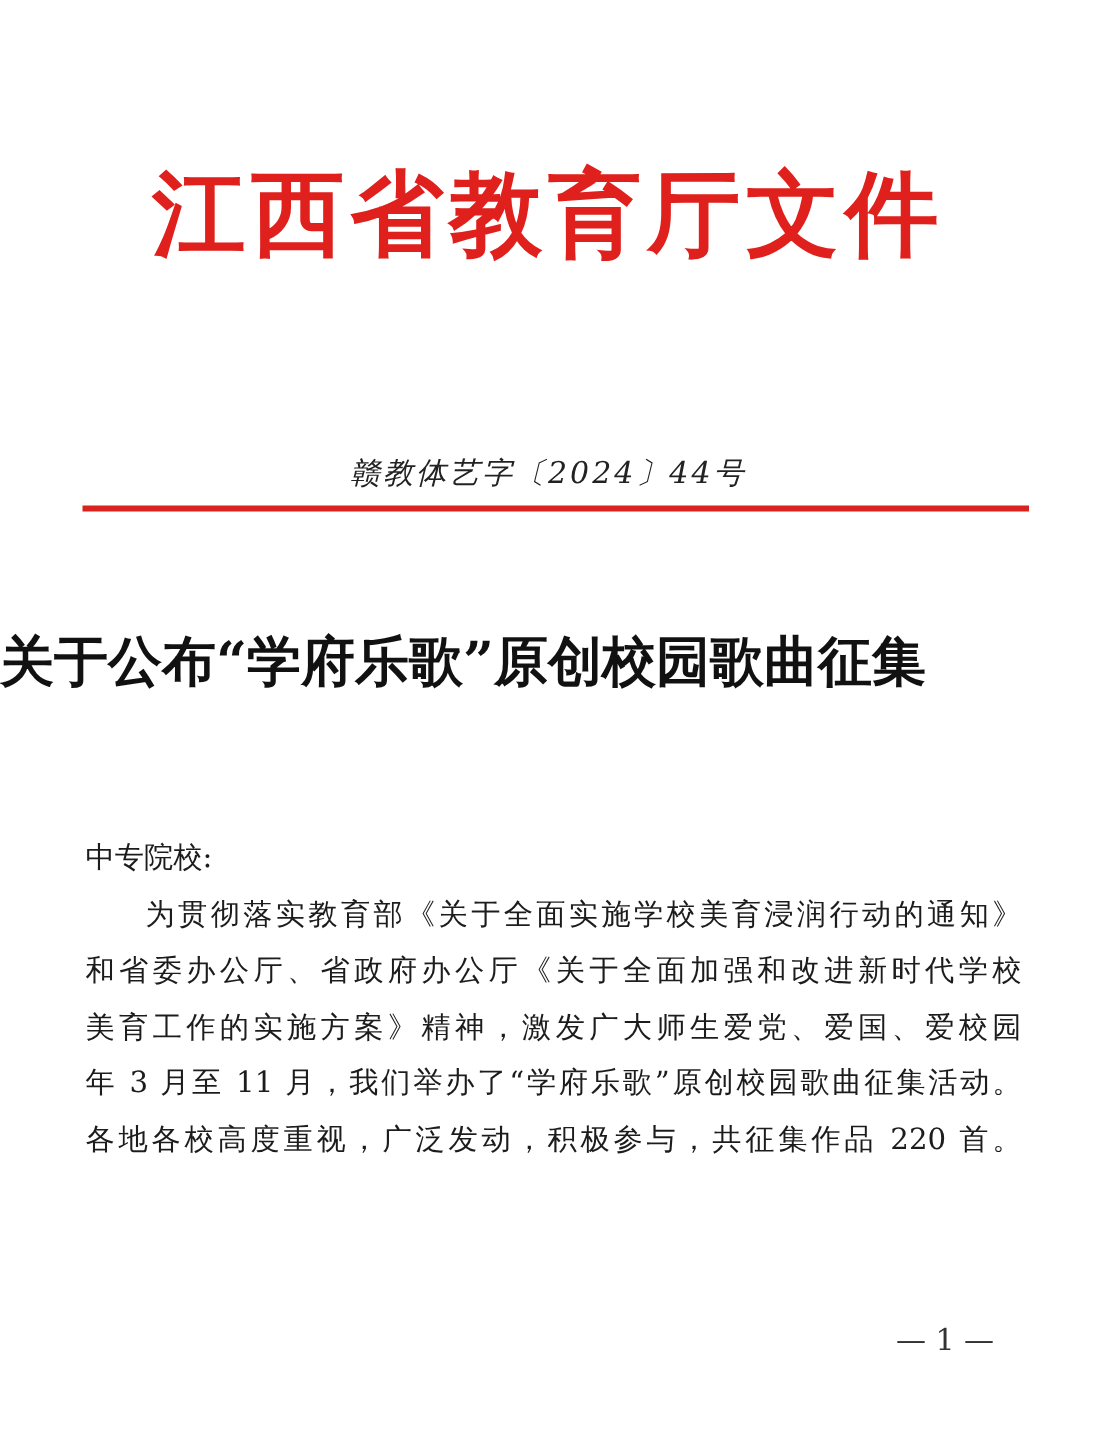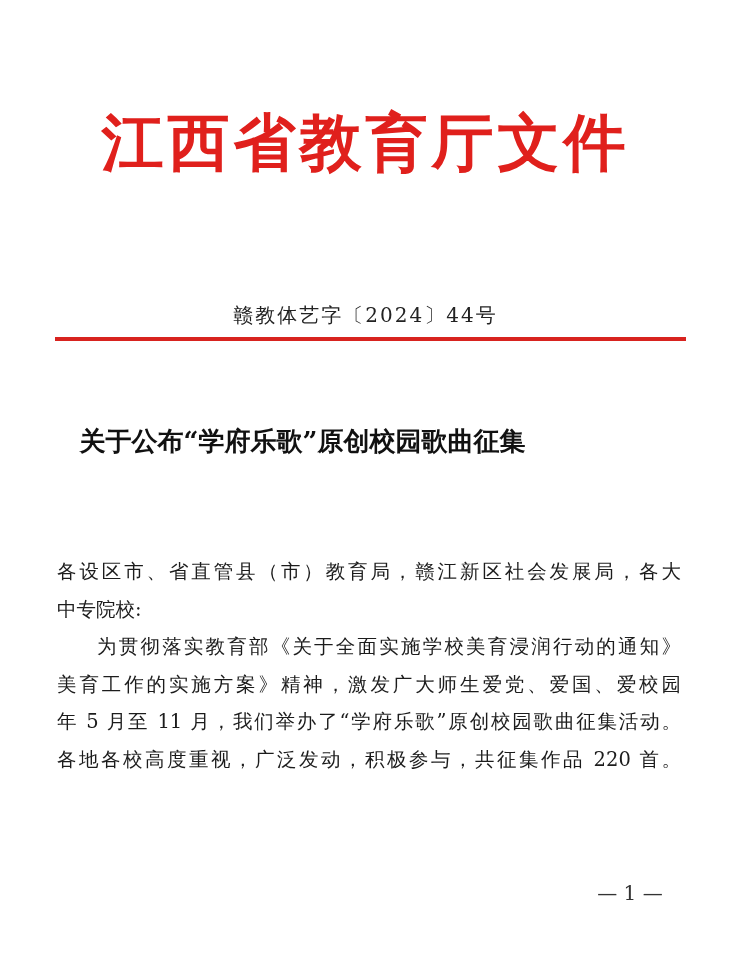--- a/index.html
+++ b/index.html
@@ -31,36 +31,37 @@
     .doc-number {
       position: absolute;
       left: 0;
       top: 300px;
       width: 731px;
       text-align: center;
       font-size: 20px;
       letter-spacing: 2px;
       line-height: 30px;
       color: #222222;
+      font-style: italic;
     }
     .red-rule {
       position: absolute;
       left: 55px;
       top: 337px;
       width: 631px;
       height: 4px;
       background: #d8231f;
     }
     .notice-title {
       position: absolute;
       left: 0;
       top: 420px;
       width: 605px;
-      text-align: center;
-      font-size: 26px;
+      text-align: right;
+      font-size: 36px;
       font-weight: bold;
       line-height: 42px;
       color: #111111;
     }
     .notice-title div {
       white-space: nowrap;
     }
     .body-text {
       position: absolute;
       left: 57px;
@@ -103,21 +104,21 @@
 
 <div class="doc-number">赣教体艺字〔2024〕44号</div>
 
 <div class="red-rule"></div>
 
 <div class="notice-title">
   <div>关于公布“学府乐歌”原创校园歌曲征集</div>
 </div>
 
 <div class="body-text">
-  <span class="line">各设区市、省直管县（市）教育局，赣江新区社会发展局，各大</span>
   <span class="line left">中专院校:</span>
   <span class="line indent">为贯彻落实教育部《关于全面实施学校美育浸润行动的通知》</span>
+  <span class="line">和省委办公厅、省政府办公厅《关于全面加强和改进新时代学校</span>
   <span class="line">美育工作的实施方案》精神，激发广大师生爱党、爱国、爱校园</span>
-  <span class="line">年 5 月至 11 月，我们举办了“学府乐歌”原创校园歌曲征集活动。</span>
+  <span class="line">年 3 月至 11 月，我们举办了“学府乐歌”原创校园歌曲征集活动。</span>
   <span class="line">各地各校高度重视，广泛发动，积极参与，共征集作品 220 首。</span>
 </div>
 
 <div class="page-number">— 1 —</div>
 
 </body></html>

